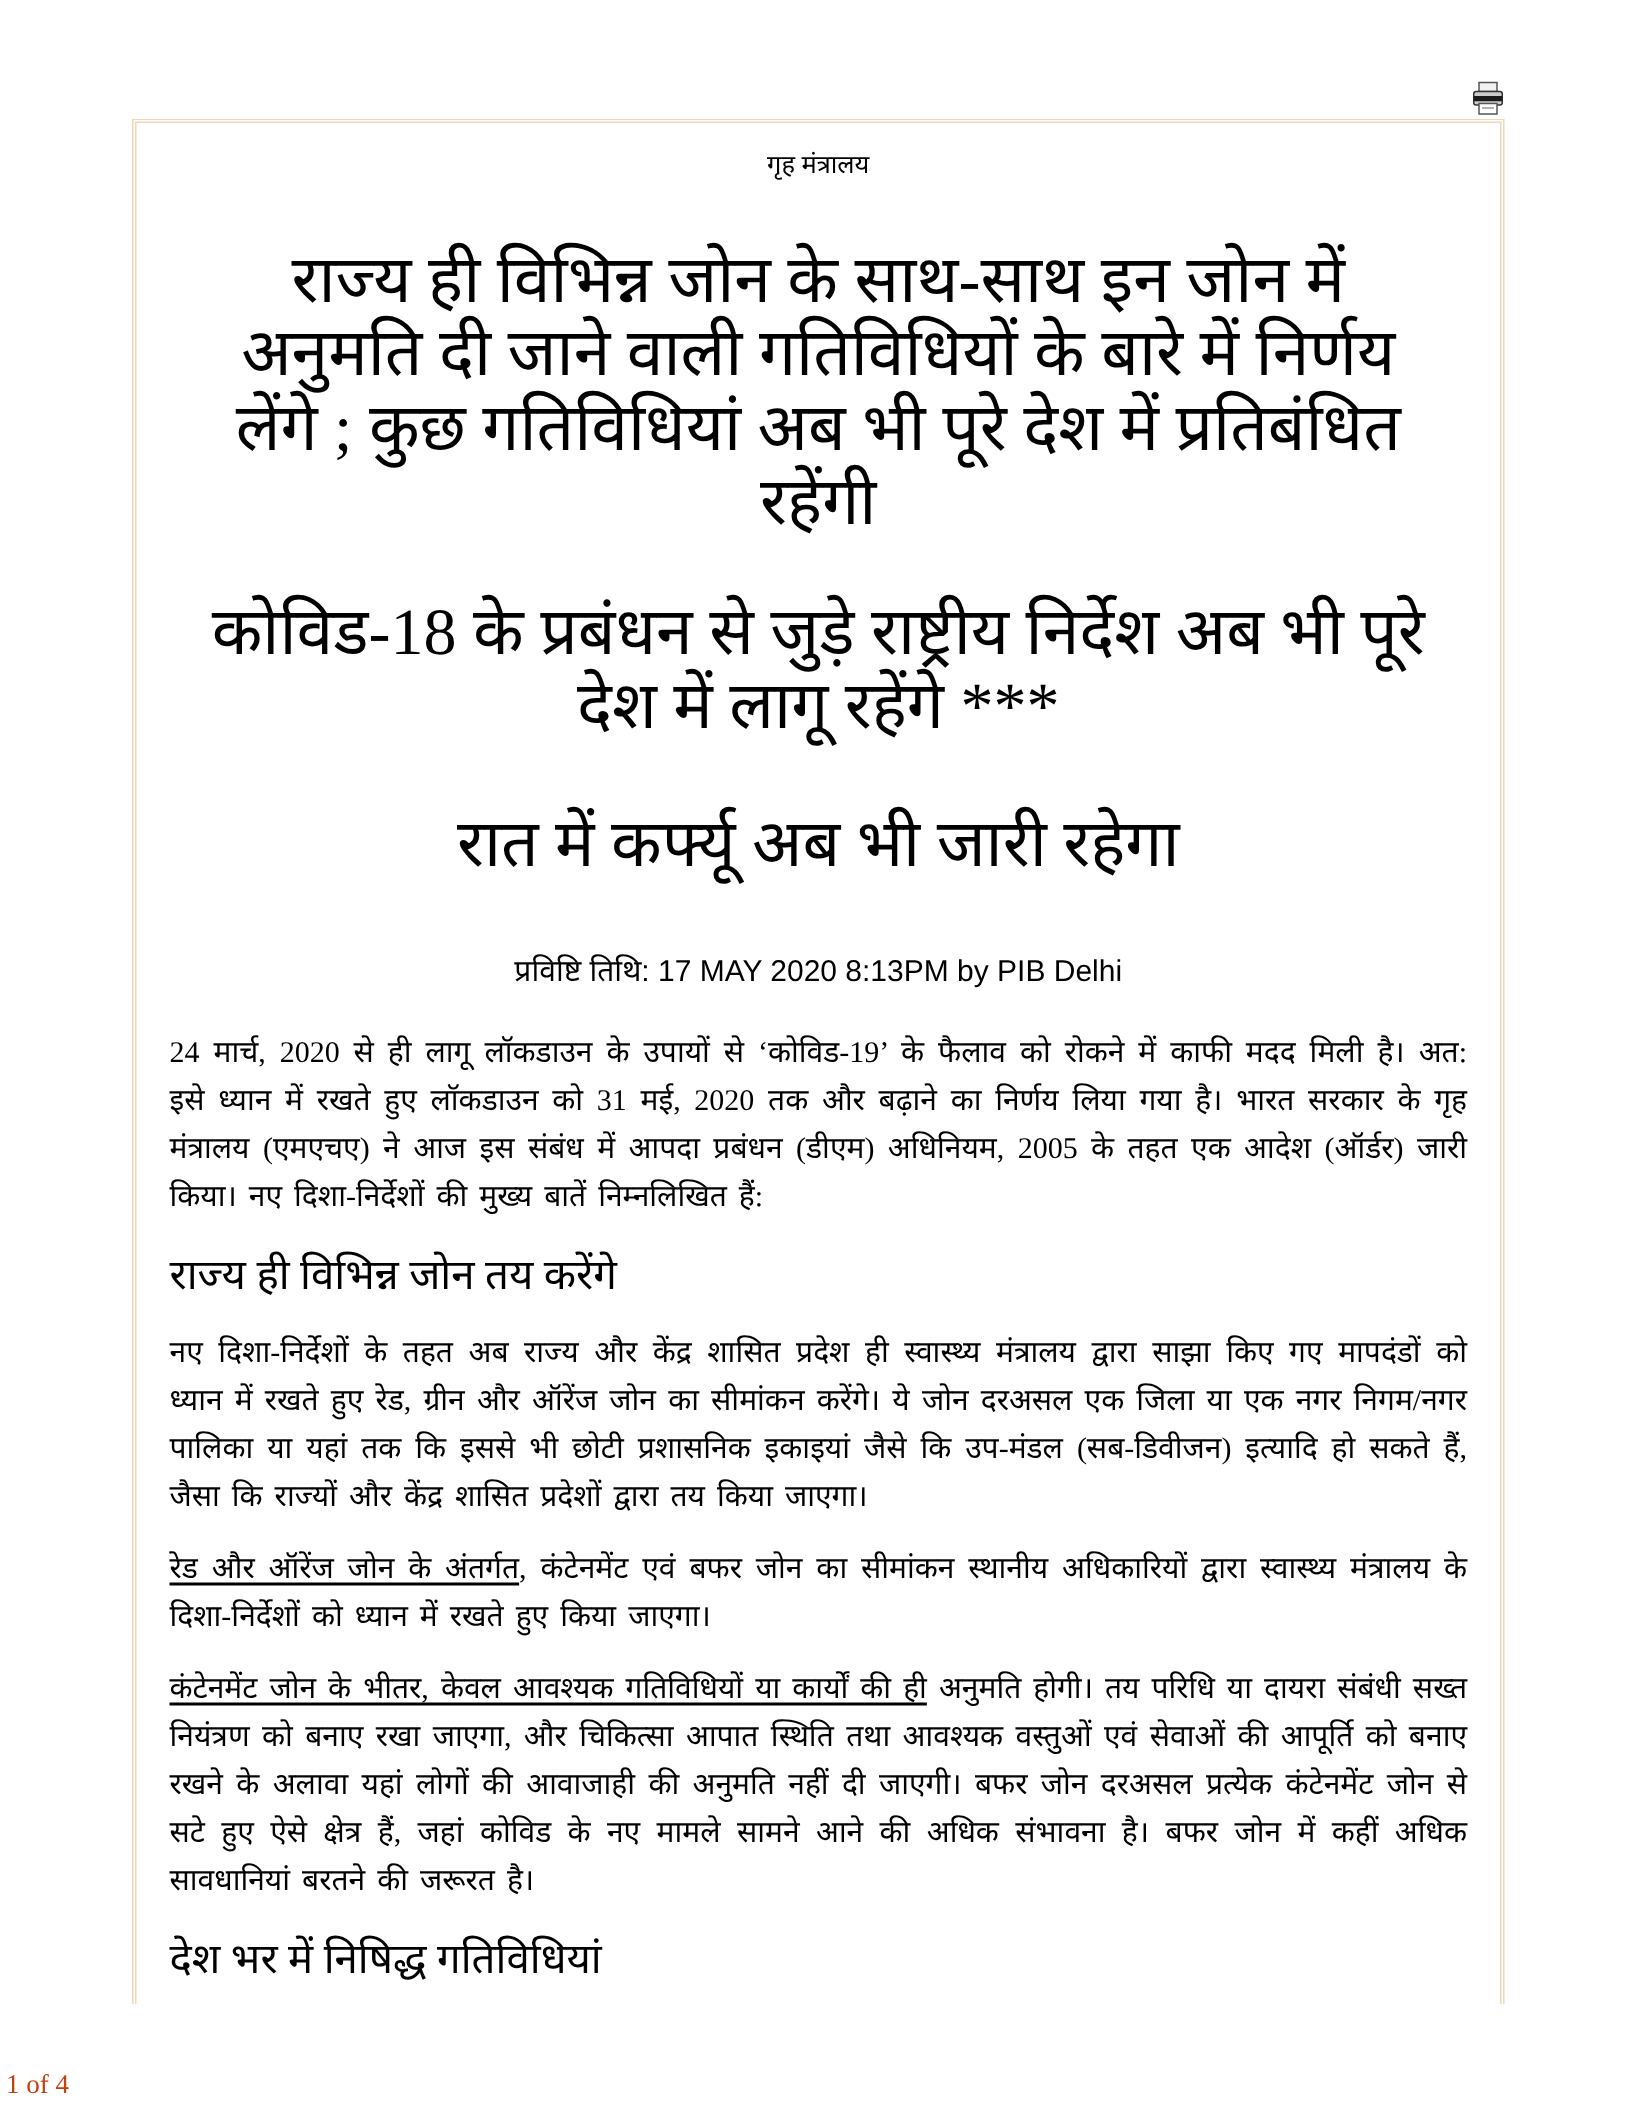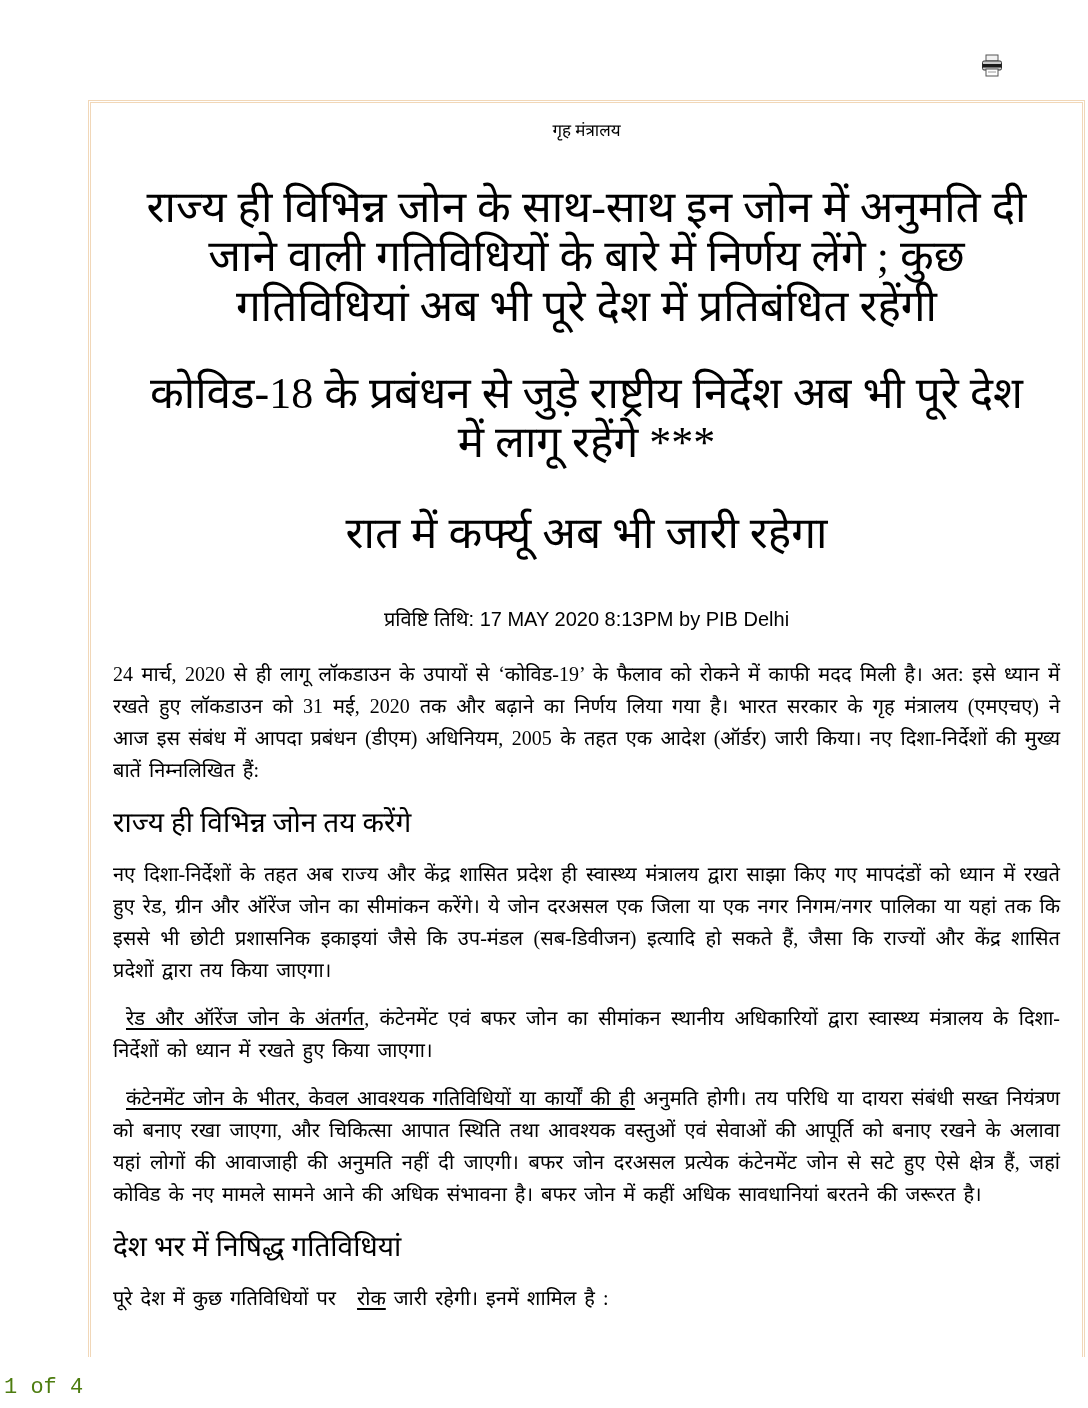--- a/index.html
+++ b/index.html
@@ -24,22 +24,22 @@
     cursor: pointer;
     background: none;
     border: none;
     padding: 0;
   }
 
   
   .doc-frame {
     position: absolute;
     left: 88px;
-    top: 100px;
-    width: 997px;
+    top: 79px;
+    width: 915px;
     height: 1257px;
     box-sizing: border-box;
     border: 3px double #f1d7b8;
     border-bottom: none;
     background: #ffffff;
     padding: 0 20px;
     overflow: hidden;
   }
 
   .ministry {
@@ -86,30 +86,30 @@
   }
 
   .section-heading {
     font-size: 28px;
     font-weight: 400;
     line-height: 1.5;
     margin: 6px 2px 14px 2px;
     text-align: left;
   }
 
-  .u { text-decoration: underline; text-underline-offset: 3px; margin-left: 13px; }
+  .u { text-decoration: underline; text-underline-offset: 3px; }
 
   
   .page-indicator {
     position: absolute;
     left: 4px;
     bottom: 8px;
-    font-family: Liberation Mono, monospace;
-    font-size: 22px;
-    color: #4d7c0f;
+    font-family: Liberation Serif, serif;
+    font-size: 18px;
+    color: #c2410c;
   }
 </style>
 </head>
 <body>
 
 <button class="print-btn" title="">
   <span>
     <svg width="24" height="24" viewBox="0 0 24 24" aria-hidden="true">
       <rect x="6" y="1" width="12" height="6" fill="#f2f2f2" stroke="#555555" stroke-width="1"></rect>
       <rect x="2.5" y="7" width="19" height="9" rx="1.5" fill="#cccccc" stroke="#333333" stroke-width="1"></rect>

